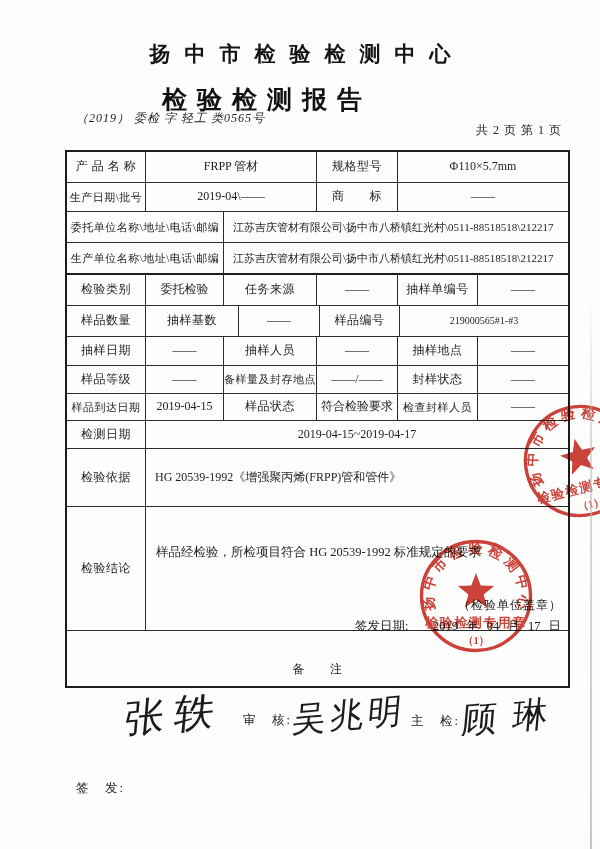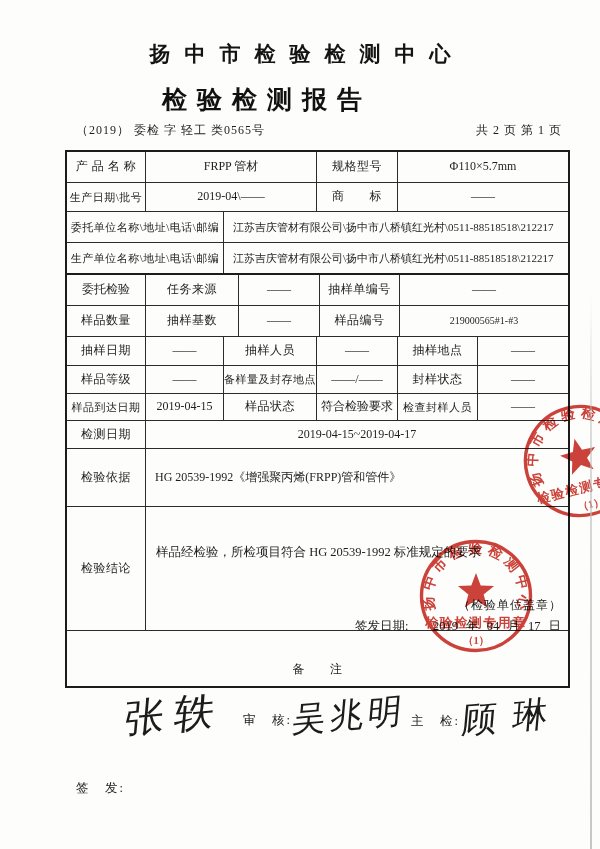--- a/index.html
+++ b/index.html
@@ -6,21 +6,21 @@
   .page{
     position:relative; width:600px; height:849px; overflow:hidden;
     background:#fdfdfb; color:#1e1e1e;
     font-family:"Liberation Serif","DejaVu Serif",serif;
   }
   .abs{position:absolute;}
   .org-title{top:40px; left:0; width:600px; text-align:center;
     font-size:21px; font-weight:700; letter-spacing:14px; text-indent:14px; color:#141414;}
   .report-title{top:83px; left:0; width:524px; text-align:center;
     font-size:25px; font-weight:700; letter-spacing:10px; text-indent:10px; color:#111;}
-  .doc-no{top:122px; left:76px; font-size:12px; letter-spacing:1px;}
+  .doc-no{top:110px; left:76px; font-size:12px; letter-spacing:1px;font-style:italic;}
   .page-no{top:122px; right:38px; font-size:12px; letter-spacing:1px;}
 
   .report-table{left:65px; top:150px; width:501px; border:2px solid #1c1c1c; background:transparent;}
   .tr{display:flex; border-bottom:1px solid #2b2b2b; box-sizing:border-box;}
   .tr:last-child{border-bottom:none;flex-direction:column;}
   .tr.thickb{border-bottom-width:2px; border-bottom-color:#1c1c1c;}
   .td{box-sizing:border-box; border-left:1px solid #2b2b2b;
     display:flex; align-items:center; justify-content:center;
     font-size:12px; text-align:center; line-height:1.15; overflow:hidden;}
   .td:first-child{border-left:none;}
@@ -79,20 +79,21 @@
       <div class="td lbl w156 small">委托单位名称\地址\电话\邮编</div>
       <div class="td grow left small">江苏吉庆管材有限公司\扬中市八桥镇红光村\0511-88518518\212217</div>
     </div>
 
     <div class="tr h32 thickb">
       <div class="td lbl w156 small">生产单位名称\地址\电话\邮编</div>
       <div class="td grow left small">江苏吉庆管材有限公司\扬中市八桥镇红光村\0511-88518518\212217</div>
     </div>
 
     <div class="tr h31">
+      <div class="td lbl w78">检验类别</div>
       <div class="td w78">委托检验</div>
       <div class="td lbl w93">任务来源</div>
       <div class="td w81">——</div>
       <div class="td lbl w80">抽样单编号</div>
       <div class="td grow">——</div>
     </div>
 
     <div class="tr h31">
       <div class="td lbl w78">样品数量</div>
       <div class="td lbl w93">抽样基数</div>

